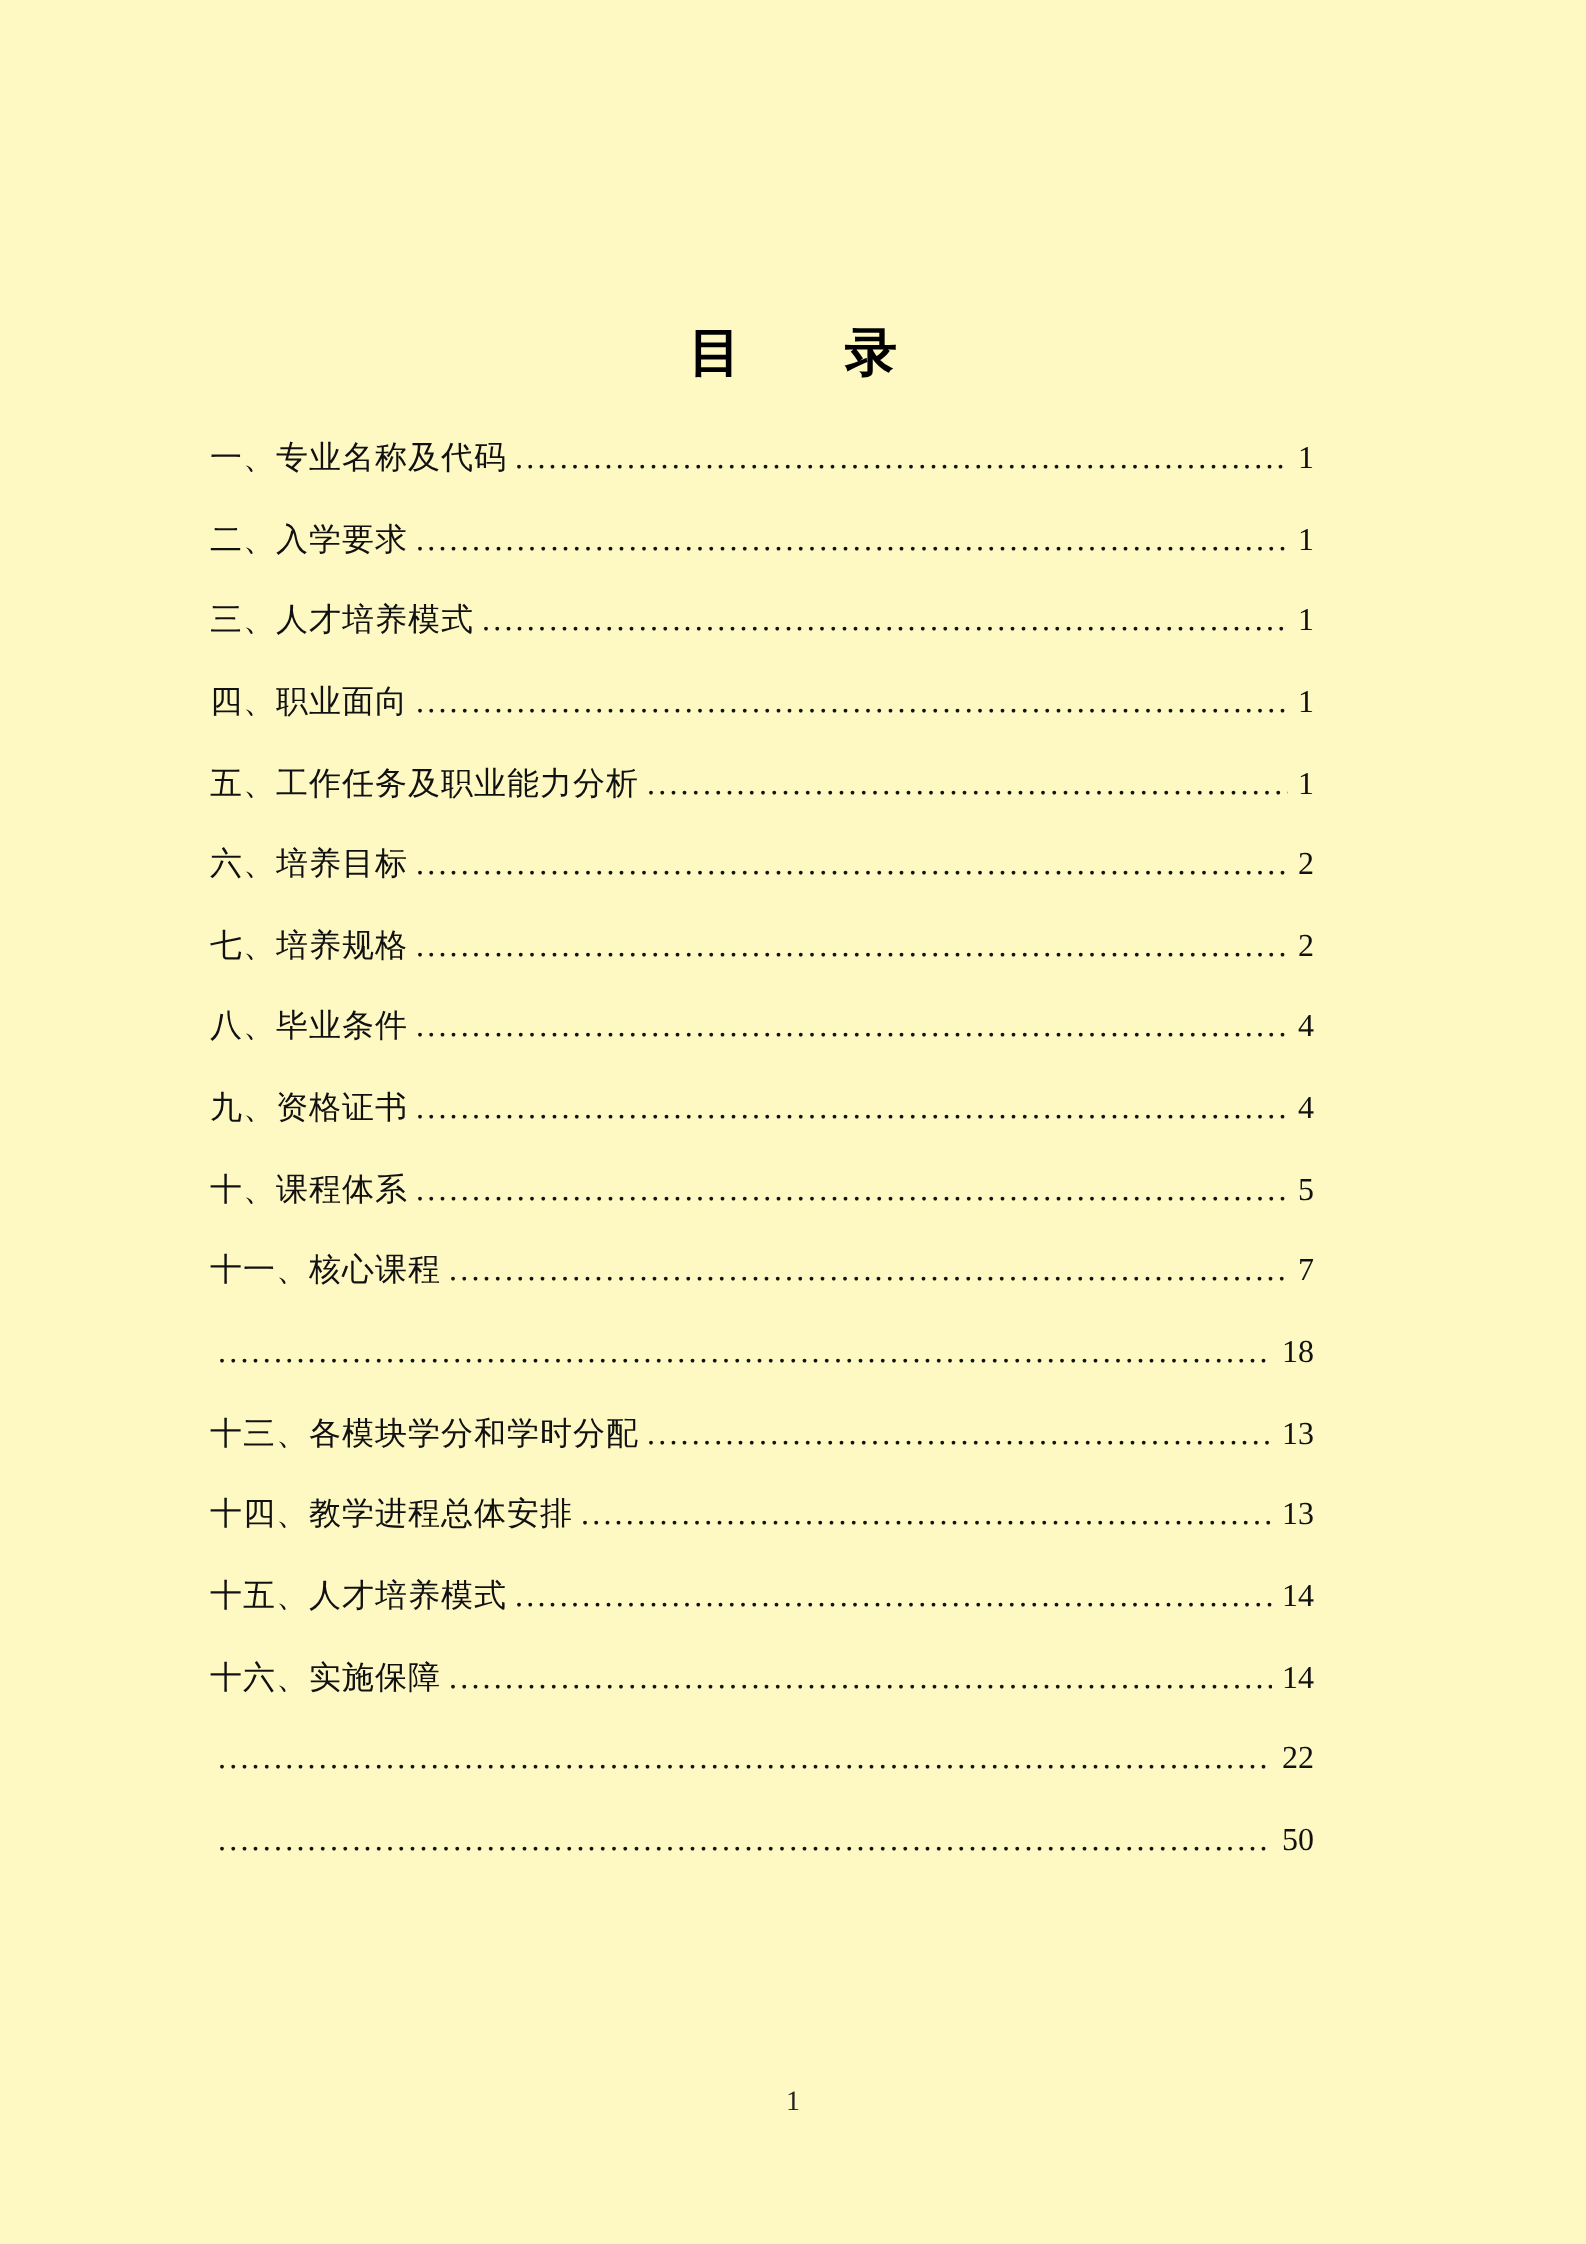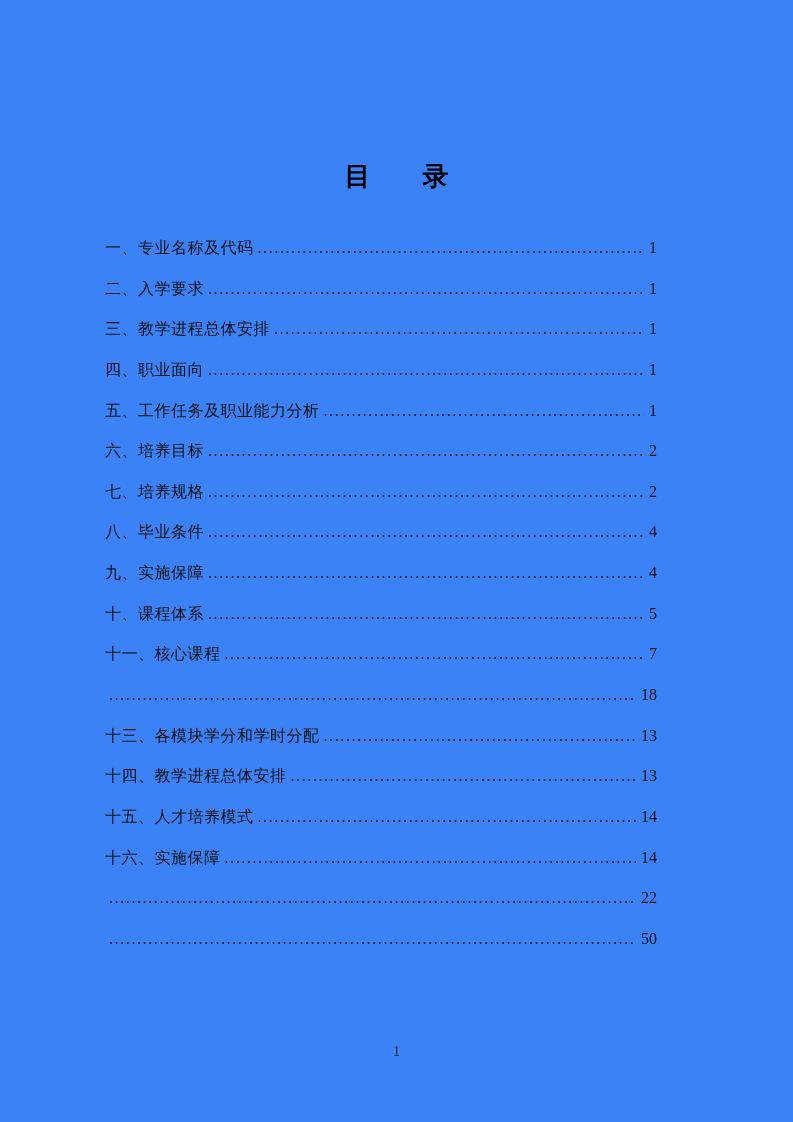--- a/index.html
+++ b/index.html
@@ -4,41 +4,41 @@
 <style>
   html, body {
     margin: 0;
     padding: 0;
     background: #ffffff;
   }
   .page {
     position: relative;
     width: 793px;
     height: 1122px;
-    background: #3b82f6;
+    background: #fef9c3;
     font-family: "Liberation Serif", "DejaVu Serif", serif;
     color: #111111;
     overflow: hidden;
   }
   .doc-title {
     position: absolute;
     top: 163px;
     left: 0;
     width: 100%;
     margin: 0;
     text-align: center;
     font-size: 26px;
     font-weight: bold;
     line-height: 1.1;
     letter-spacing: 0;
     color: #000000;
   }
   .toc {
     position: absolute;
-    top: 239px;
+    top: 221px;
     left: 105px;
     right: 136px;
     font-family: Liberation Serif, serif;
   }
   .toc-row {
     display: flex;
     align-items: baseline;
     height: 40.65px;
     font-size: 16px;
     line-height: 18px;
@@ -85,21 +85,21 @@
         <span class="toc-page">1</span>
       </div>
 
       <div class="toc-row">
         <span class="toc-label">二、入学要求</span>
         <span class="toc-dots">............................................................................................................................................................................................................................................................................................................</span>
         <span class="toc-page">1</span>
       </div>
 
       <div class="toc-row">
-        <span class="toc-label">三、教学进程总体安排</span>
+        <span class="toc-label">三、人才培养模式</span>
         <span class="toc-dots">............................................................................................................................................................................................................................................................................................................</span>
         <span class="toc-page">1</span>
       </div>
 
       <div class="toc-row">
         <span class="toc-label">四、职业面向</span>
         <span class="toc-dots">............................................................................................................................................................................................................................................................................................................</span>
         <span class="toc-page">1</span>
       </div>
 
@@ -121,21 +121,21 @@
         <span class="toc-page">2</span>
       </div>
 
       <div class="toc-row">
         <span class="toc-label">八、毕业条件</span>
         <span class="toc-dots">............................................................................................................................................................................................................................................................................................................</span>
         <span class="toc-page">4</span>
       </div>
 
       <div class="toc-row">
-        <span class="toc-label">九、实施保障</span>
+        <span class="toc-label">九、资格证书</span>
         <span class="toc-dots">............................................................................................................................................................................................................................................................................................................</span>
         <span class="toc-page">4</span>
       </div>
 
       <div class="toc-row">
         <span class="toc-label">十、课程体系</span>
         <span class="toc-dots">............................................................................................................................................................................................................................................................................................................</span>
         <span class="toc-page">5</span>
       </div>
 

